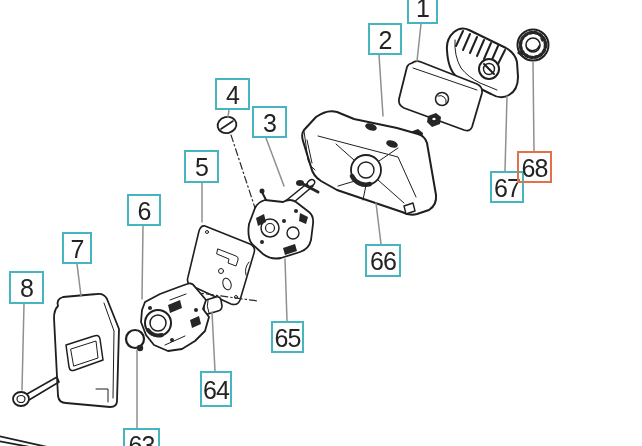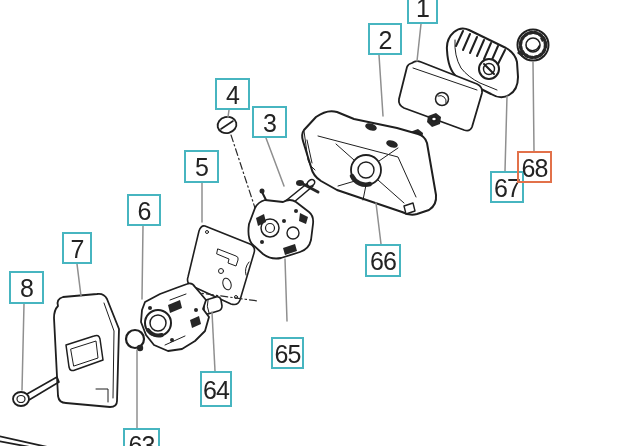--- a/index.html
+++ b/index.html
@@ -204,21 +204,21 @@
       </div>
       <div class="callout" style="left: 9px; top: 271px; width: 35px; height: 33px;">
         <span>8</span>
       </div>
       <div class="callout" style="left: 123px; top: 428px; width: 37px; height: 33px;">
         <span>63</span>
       </div>
       <div class="callout" style="left: 200px; top: 371px; width: 32px; height: 36px;">
         <span>64</span>
       </div>
-      <div class="callout" style="left: 271px; top: 337px; width: 33px; height: 32px;">
+      <div class="callout" style="left: 271px; top: 321px; width: 33px; height: 32px;">
         <span>65</span>
       </div>
       <div class="callout" style="left: 365px; top: 244px; width: 36px; height: 33px;">
         <span>66</span>
       </div>
       <div class="callout" style="left: 490px; top: 171px; width: 34px; height: 32px;">
         <span>67</span>
       </div>
       <div class="callout selected" style="left: 517px; top: 151px; width: 35px; height: 32px;">
         <span>68</span>

